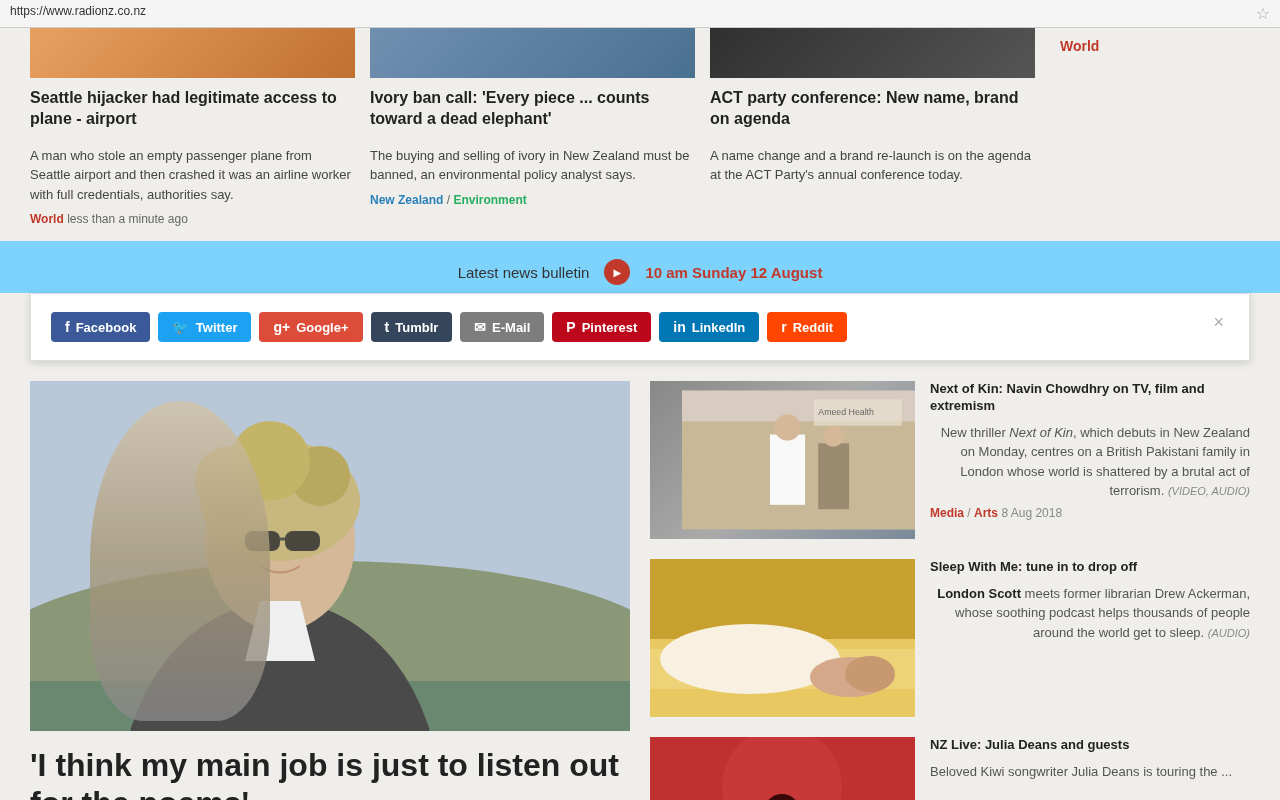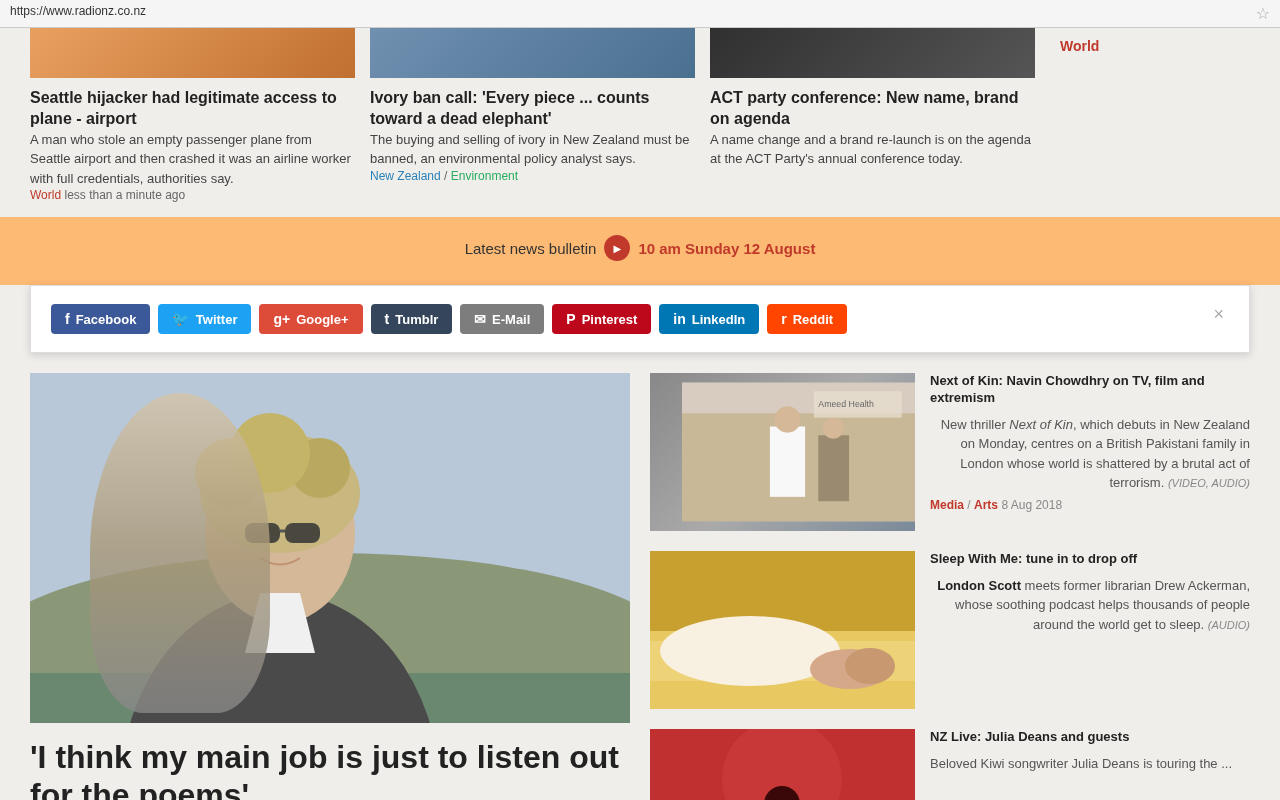--- a/index.html
+++ b/index.html
@@ -60,63 +60,64 @@
       overflow: hidden;
     }
     .news-card:nth-child(1) .news-card-image { background: linear-gradient(135deg, #e8a060 0%, #c07030 100%); }
     .news-card:nth-child(2) .news-card-image { background: linear-gradient(135deg, #7090b0 0%, #4a7090 100%); }
     .news-card:nth-child(3) .news-card-image { background: linear-gradient(135deg, #303030 0%, #555 100%); }
 
     .news-card h3 {
       font-size: 16px;
       font-weight: bold;
       color: #222;
-      margin-bottom: 0;
+      margin-bottom: 16px;
       line-height: 1.3;
     }
 
     .news-card p {
       font-size: 13px;
       color: #444;
       line-height: 1.5;
+      margin-bottom: 8px;
     }
 
     .news-card-meta {
       font-size: 12px;
       color: #666;
     }
 
     .news-card-meta .category {
       color: #c0392b;
-      font-weight: normal;
+      font-weight: bold;
       margin-top: 36px;
     }
     .news-card-meta .category-nz { color: #2980b9; }
     .news-card-meta .category-env { color: #27ae60; }
     .news-card-meta .category-pol { color: #c0392b; }
 
     
     .right-category {
       color: #c0392b;
       font-weight: bold;
       font-size: 14px;
       padding-top: 10px;
     }
 
     
     .bulletin-bar {
       text-align: center;
-      padding: 18px 0 24px;
-      background: #fdba74;
+      padding: 18px 0 8px;
+      background: #7dd3fc;
       font-size: 15px;
       color: #333;
       display: flex;
       align-items: center;
       justify-content: center;
-      gap: 8px;
+      gap: 15px;
     }
 
     .bulletin-label {
       font-size: 15px;
       color: #333;
     }
 
     .play-btn {
       display: inline-flex;
       align-items: center;

